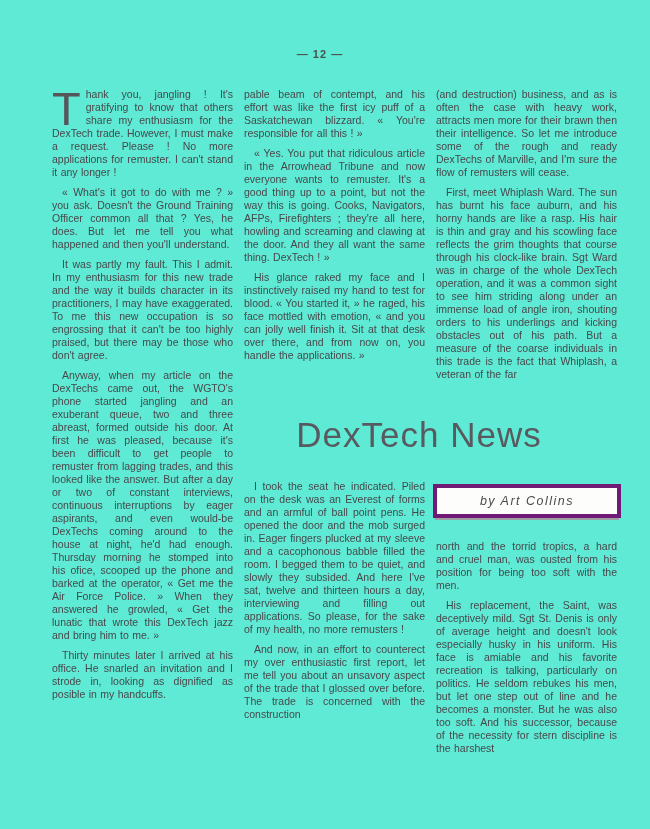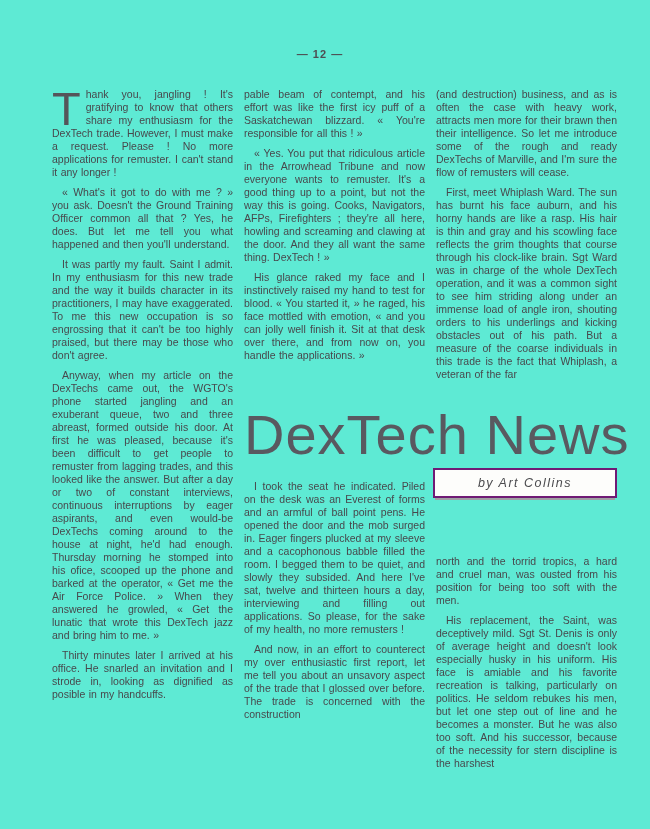--- a/index.html
+++ b/index.html
@@ -17,53 +17,53 @@
     position:absolute; width:181px; text-align:justify;
     font-size:10.5px; line-height:13px;
     word-spacing:0.5px;
   }
   .col p { margin:0 0 7px 0; }
   .col p.indent { text-indent:10px; }
   #col1 { left:52px;  top:88px; }
   #col2top { left:244px; top:88px; }
   #col3top { left:436px; top:88px; }
   #col2bot { left:244px; top:480px; }
-  #col3bot { left:436px; top:540px;margin-top:15px; }
+  #col3bot { left:436px; top:540px; }
   .dropcap {
     float:left; font-size:47px; line-height:36px;
     padding:3px 5px 0 0; color:#55555a;
   }
   .title {
-    position:absolute; top:406px; left:244px; width:366px;
-    font-size:56px; line-height:58px;
+    position:absolute; top:406px; left:236px; width:366px;
+    text-align:center; font-size:35px; line-height:58px;
     color:#595960; letter-spacing:1px; white-space:nowrap;
   }
   .byline-box {
-    position:absolute; left:433px; top:468px; width:180px; height:26px;
-    border:2px solid #701a75;
+    position:absolute; left:433px; top:484px; width:180px; height:26px;
+    border:4px solid #701a75;
     box-shadow:0 4px 0 -2px #a0a0a3;
     display:flex; align-items:center; justify-content:center;
     background:#fdfdfb;
   }
   .byline {
     font-style:italic; font-size:12.5px; letter-spacing:1.5px;
     color:#4b4b4e;
   }
 </style>
 </head>
 <body>
 
 <div class="page">
 
   <div class="pagenum">— 12 —</div>
 
   <div id="col1" class="col">
     <p><span class="dropcap">T</span><span>hank you, jangling ! It's gratifying to know that others share my enthusiasm for the DexTech trade. However, I must make a request. Please ! No more applications for remuster. I can't stand it any longer !</span></p>
     <p class="indent">« What's it got to do with me ? » you ask. Doesn't the Ground Training Officer common all that ? Yes, he does. But let me tell you what happened and then you'll understand.</p>
-    <p class="indent">It was partly my fault. Saint I admit. In my enthusiasm for this new trade and the way it builds character in its practitioners, I may have exaggerated. To me this new occupation is so engrossing that it can't be too highly praised, but there may be those who don't agree.</p>
+    <p class="indent">It was partly my fault. This I admit. In my enthusiasm for this new trade and the way it builds character in its practitioners, I may have exaggerated. To me this new occupation is so engrossing that it can't be too highly praised, but there may be those who don't agree.</p>
     <p class="indent">Anyway, when my article on the DexTechs came out, the WGTO's phone started jangling and an exuberant queue, two and three abreast, formed outside his door. At first he was pleased, because it's been difficult to get people to remuster from lagging trades, and this looked like the answer. But after a day or two of constant interviews, continuous interruptions by eager aspirants, and even would-be DexTechs coming around to the house at night, he'd had enough. Thursday morning he stomped into his ofice, scooped up the phone and barked at the operator, « Get me the Air Force Police. » When they answered he growled, « Get the lunatic that wrote this DexTech jazz and bring him to me. »</p>
     <p class="indent">Thirty minutes later I arrived at his office. He snarled an invitation and I strode in, looking as dignified as posible in my handcuffs.</p>
   </div>
 
   <div id="col2top" class="col">
     <p>pable beam of contempt, and his effort was like the first icy puff of a Saskatchewan blizzard. « You're responsible for all this ! »</p>
     <p class="indent">« Yes. You put that ridiculous article in the Arrowhead Tribune and now everyone wants to remuster. It's a good thing up to a point, but not the way this is going. Cooks, Navigators, AFPs, Firefighters ; they're all here, howling and screaming and clawing at the door. And they all want the same thing. DexTech ! »</p>
     <p class="indent">His glance raked my face and I instinctively raised my hand to test for blood. « You started it, » he raged, his face mottled with emotion, « and you can jolly well finish it. Sit at that desk over there, and from now on, you handle the applications. »</p>
   </div>
 

